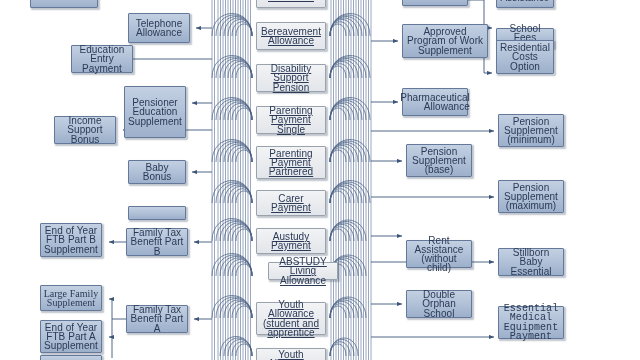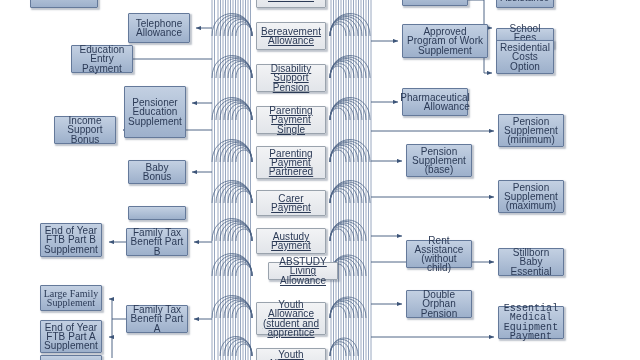--- a/index.html
+++ b/index.html
@@ -346,21 +346,21 @@
 Program of Work
 Supplement</div>
       <div class="node blue" style="left: 402px; top: 88px; width: 66px; height: 28px; text-align: right;">Pharmaceutical
 Allowance</div>
       <div class="node blue" style="left: 406px; top: 144px; width: 66px; height: 33px;">Pension
 Supplement
 (base)</div>
       <div class="node blue" style="left: 406px; top: 240px; width: 66px; height: 28px;">Rent Assistance
 (without child)</div>
       <div class="node blue" style="left: 406px; top: 290px; width: 66px; height: 28px;">Double Orphan
-Pension</div>
+School</div>
       <div class="node blue" style="left: 496px; top: -12px; width: 58px; height: 20px;">Assistance</div>
       <div class="node blue" style="left: 496px; top: 28px; width: 58px; height: 20px;">School Fees
 Allowance</div>
       <div class="node blue" style="left: 496px; top: 40px; width: 58px; height: 34px;">Residential
 Costs
 Option</div>
       <div class="node blue" style="left: 498px; top: 114px; width: 66px; height: 33px;">Pension
 Supplement
 (minimum)</div>
       <div class="node blue" style="left: 498px; top: 180px; width: 66px; height: 33px;">Pension

